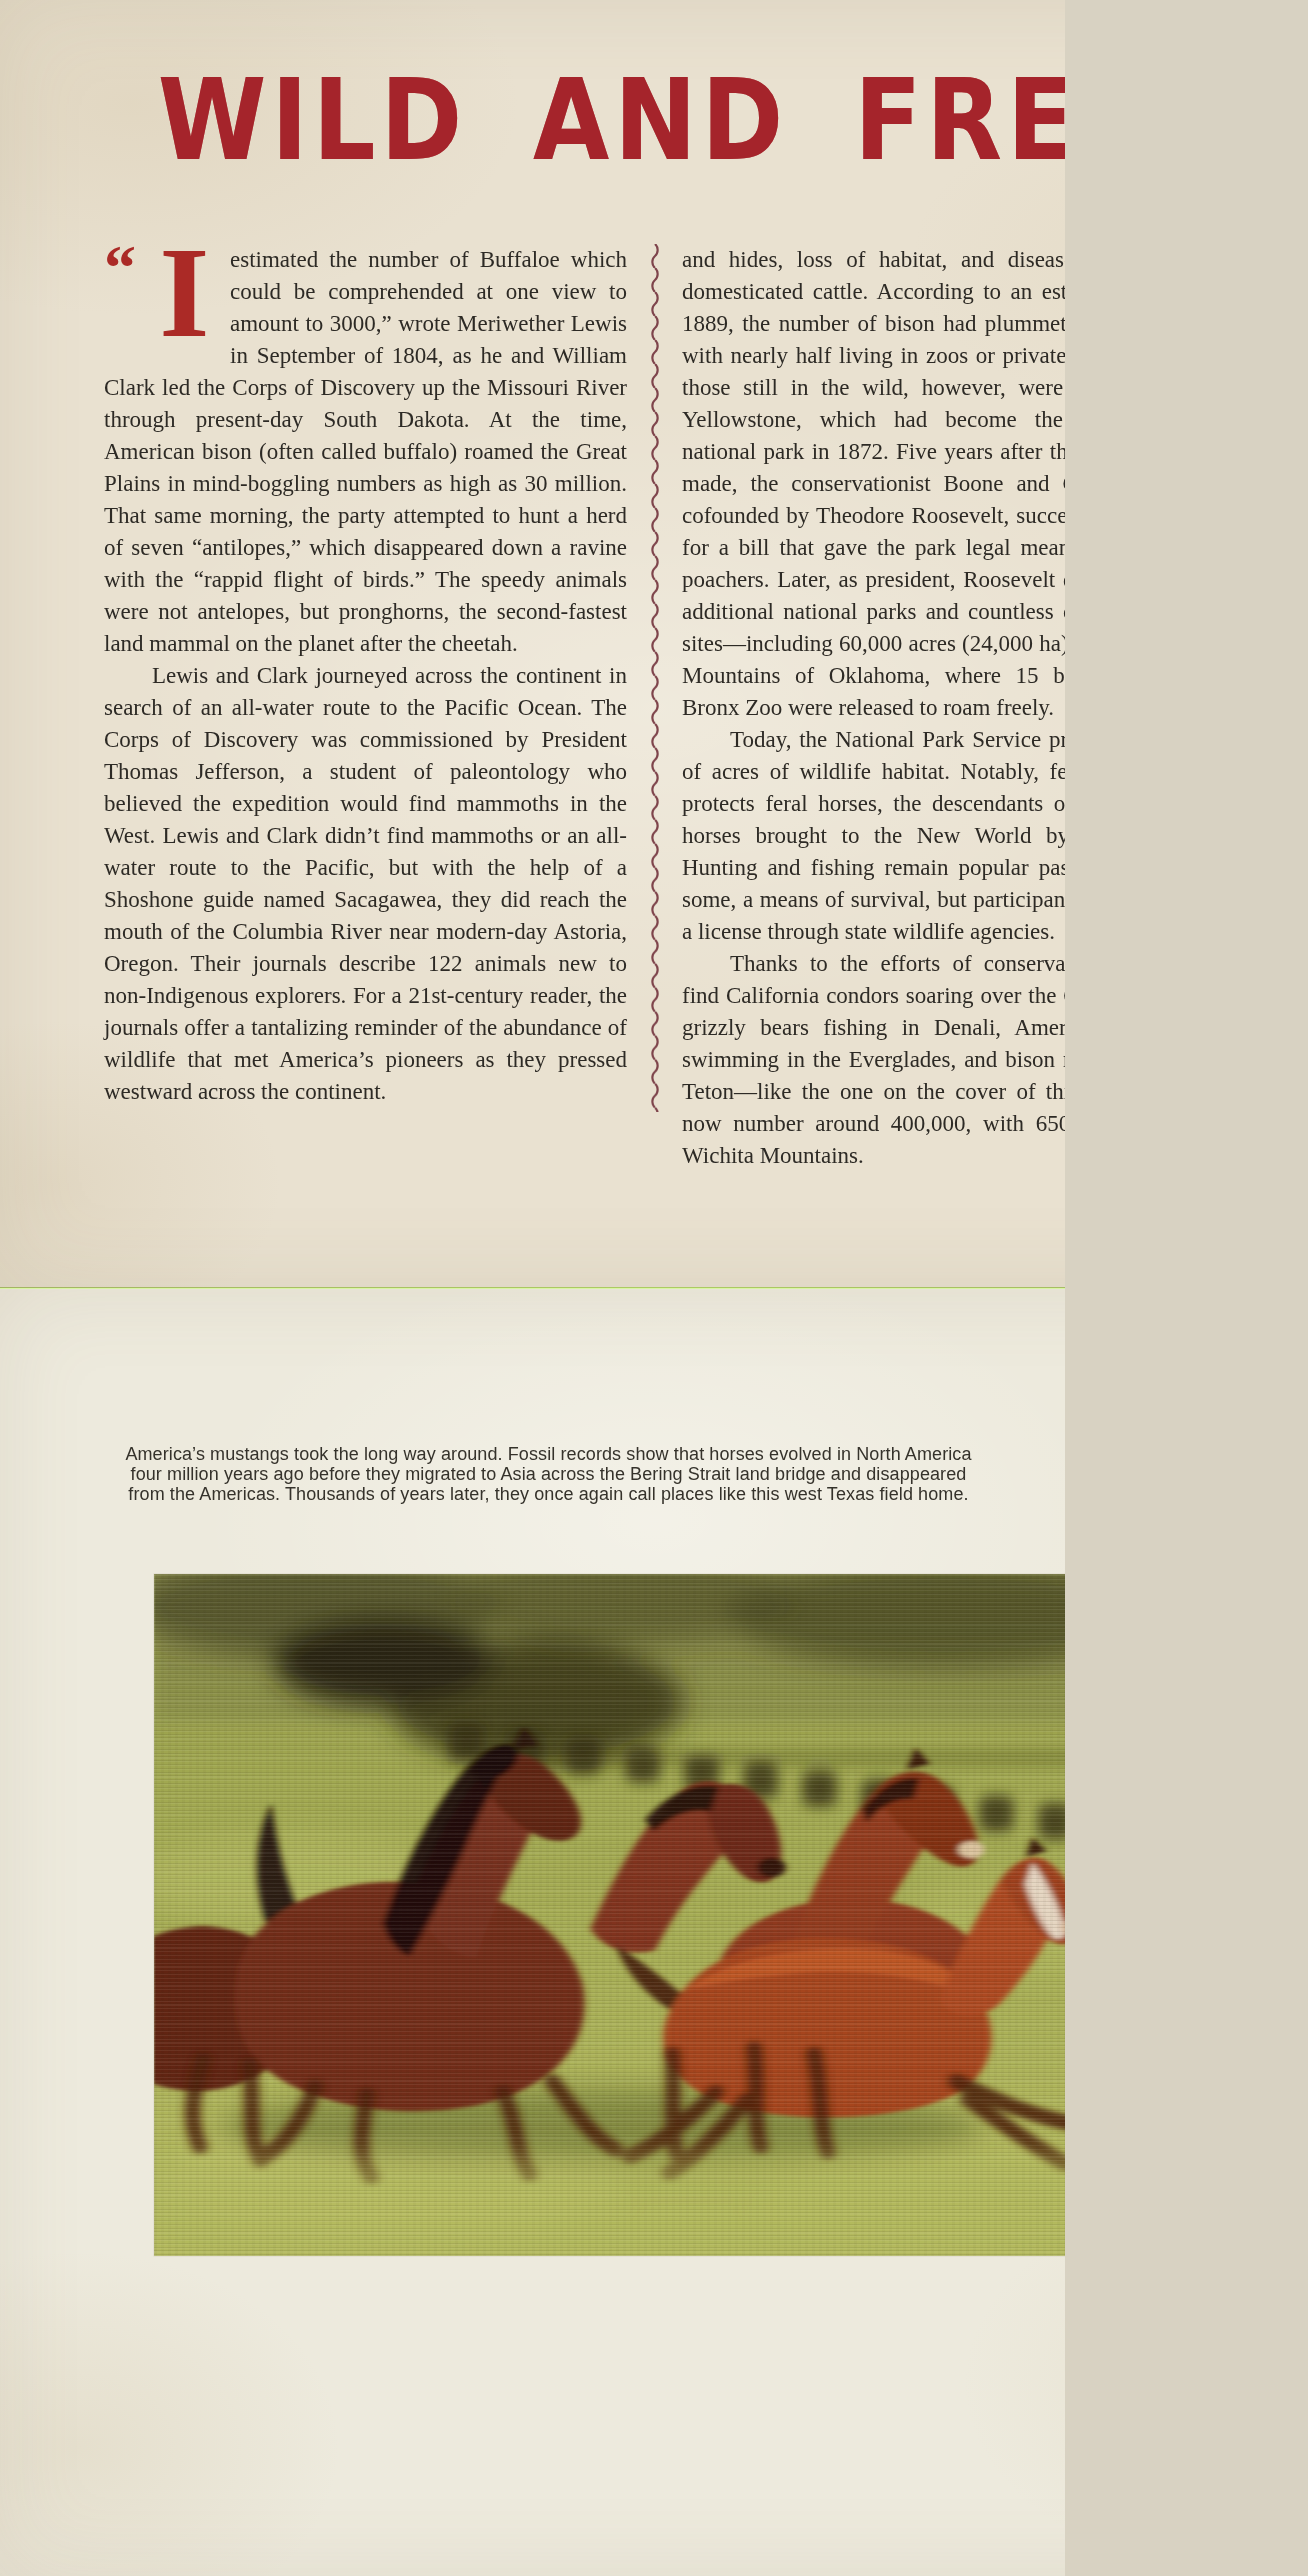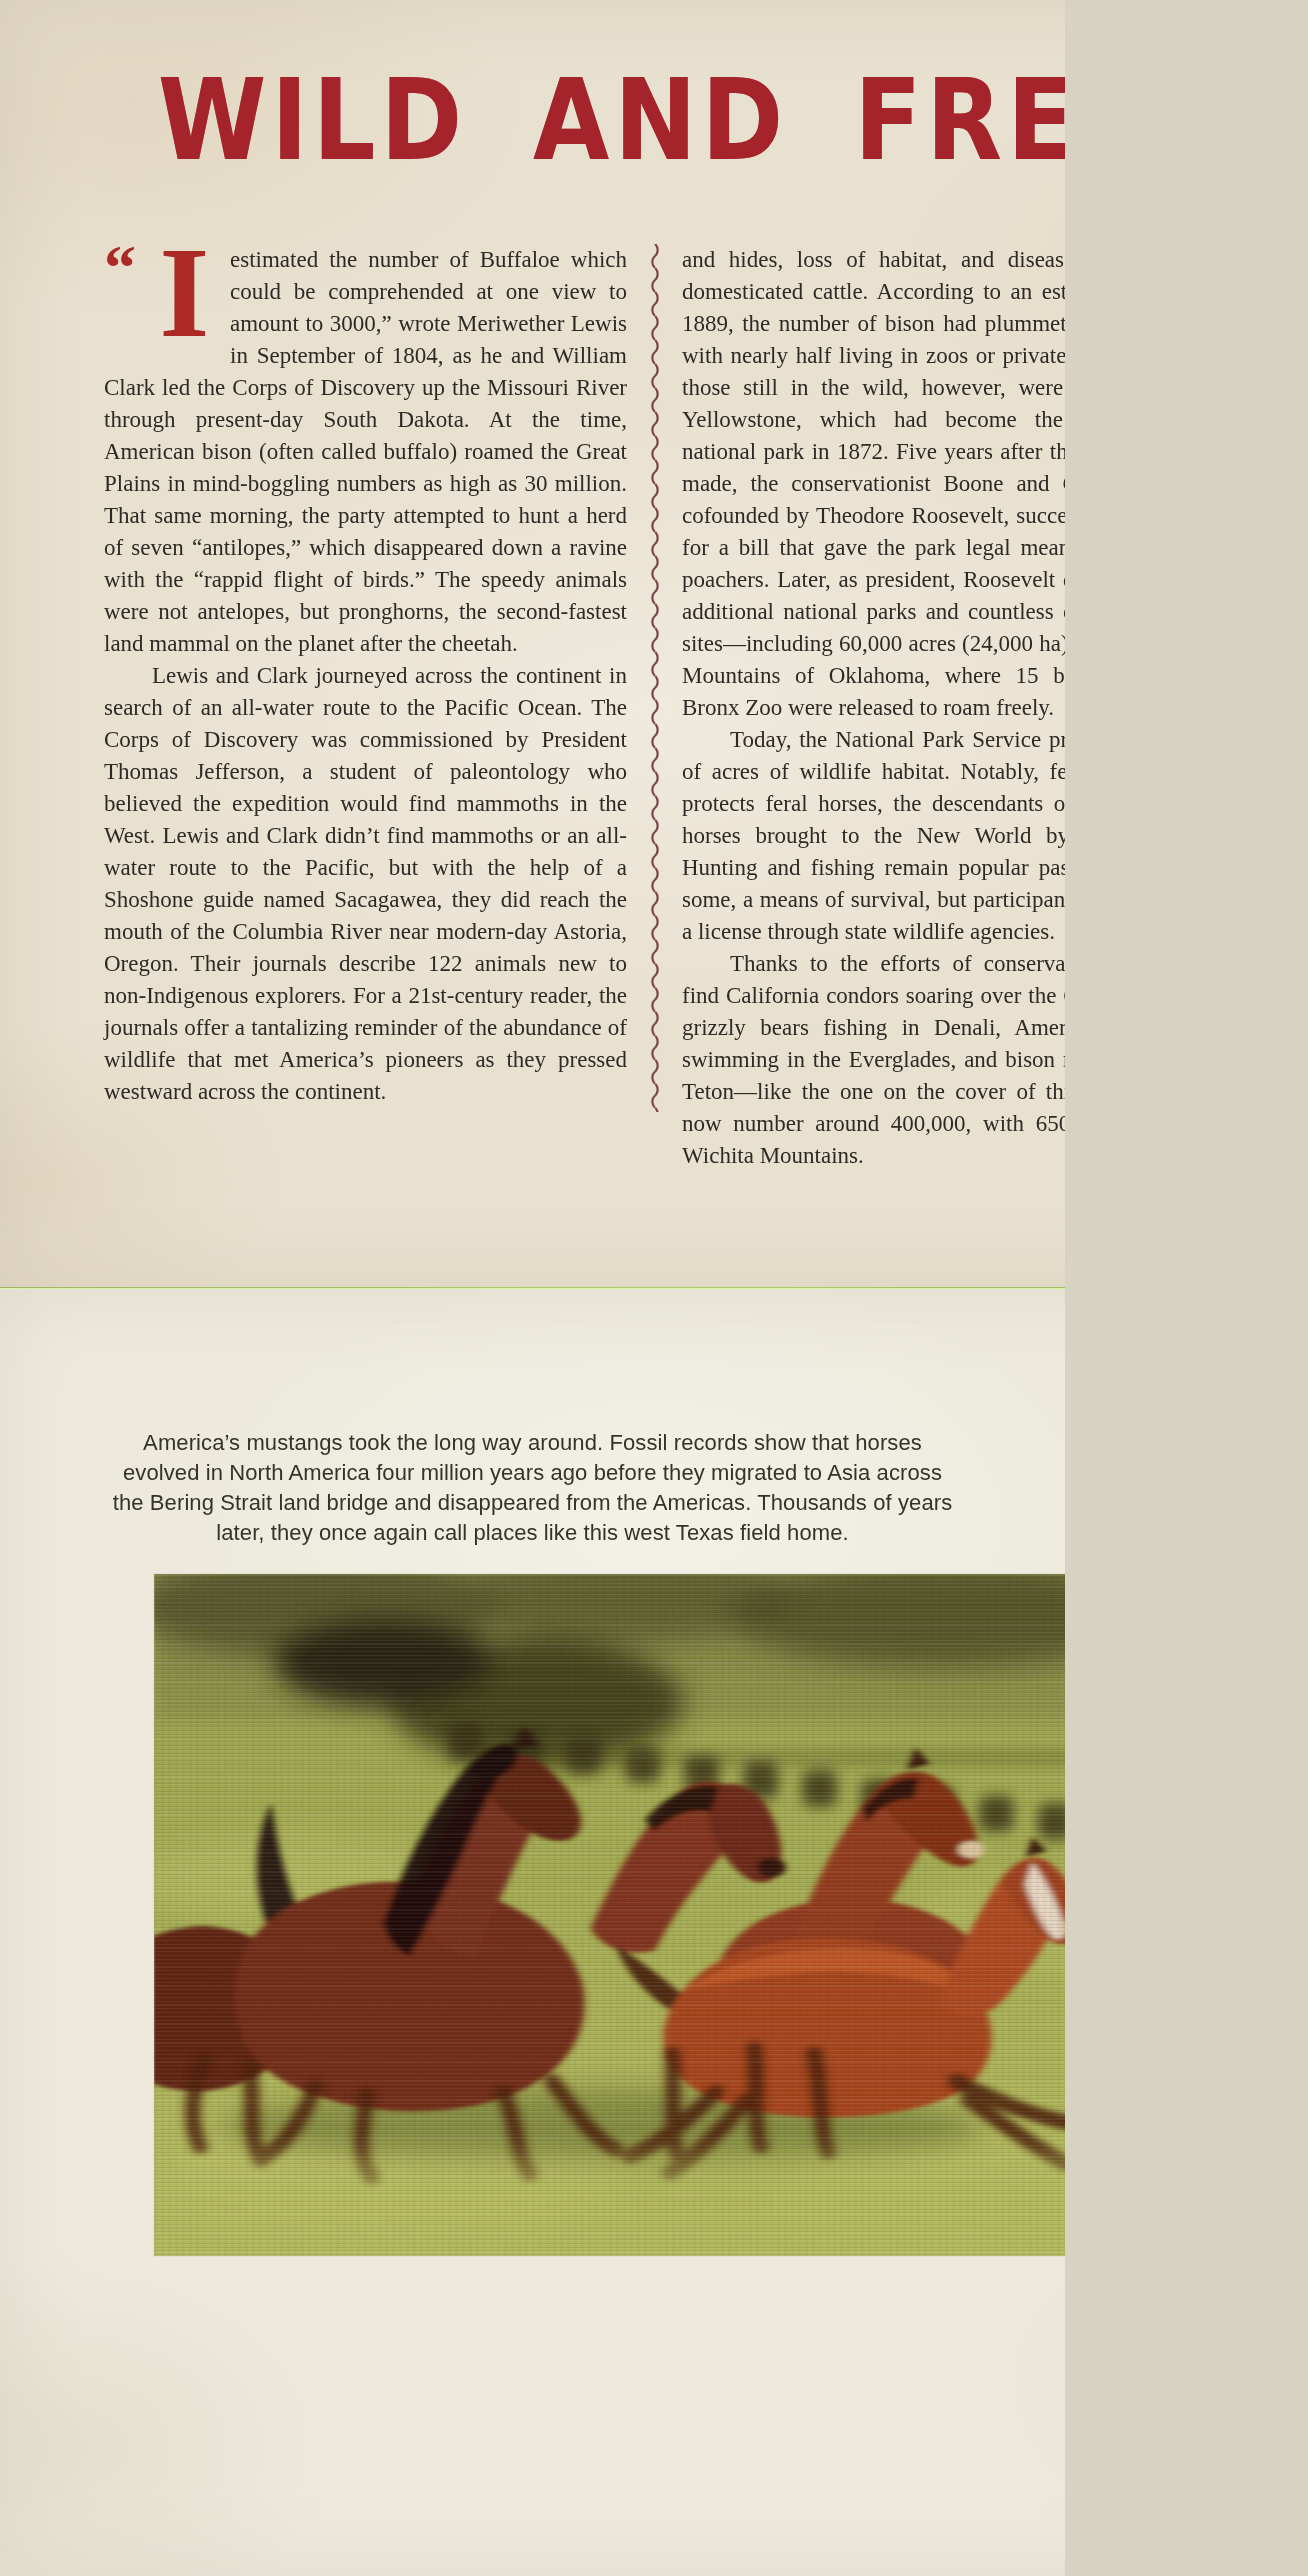--- a/index.html
+++ b/index.html
@@ -43,22 +43,22 @@
   .divider svg{display:block;}
 
   
   .dc{float:left;width:113px;height:94px;position:relative;margin:2.2px 13px 0 0;}
   .dc-quote{position:absolute;left:0;top:-9.8px;font-size:64px;line-height:1;font-weight:bold;
     color:#ab2a26;letter-spacing:-3.3px;}
   .dc-letter{position:absolute;right:7.6px;top:-1.1px;font-size:129px;line-height:0.74;font-weight:bold;
     color:#ab2a26;}
 
   
-  .caption{position:absolute;top:1428px;left:50%;transform:translateX(-50%);width:851px;margin:0;
-    text-align:center;font-family:"Liberation Sans",sans-serif;font-size:22px;line-height:30px;
+  .caption{position:absolute;top:1428px;left:50%;transform:translateX(-50%);width:851px;margin:16px;
+    text-align:center;font-family:"Liberation Sans",sans-serif;font-size:18px;line-height:20px;
     color:#35322b;letter-spacing:0.1px;}
 
   
   .photo{position:absolute;left:154px;top:1574px;width:994px;height:682px;margin:0;
     overflow:hidden;background:#9aa257;
     box-shadow:inset 0 0 0 1.6px rgba(250,248,238,0.35), 0 0 0 0.5px rgba(120,105,80,0.15);}
   .photo svg{display:block;width:100%;height:100%;filter:blur(1.1px) saturate(1.06) contrast(1.02);}
   .scanlines{position:absolute;inset:0;pointer-events:none;
     background:
       repeating-linear-gradient(180deg, rgba(55,45,25,0.10) 0 1.1px, rgba(255,255,248,0.07) 1.1px 2.2px, rgba(0,0,0,0) 2.2px 3.8px),

